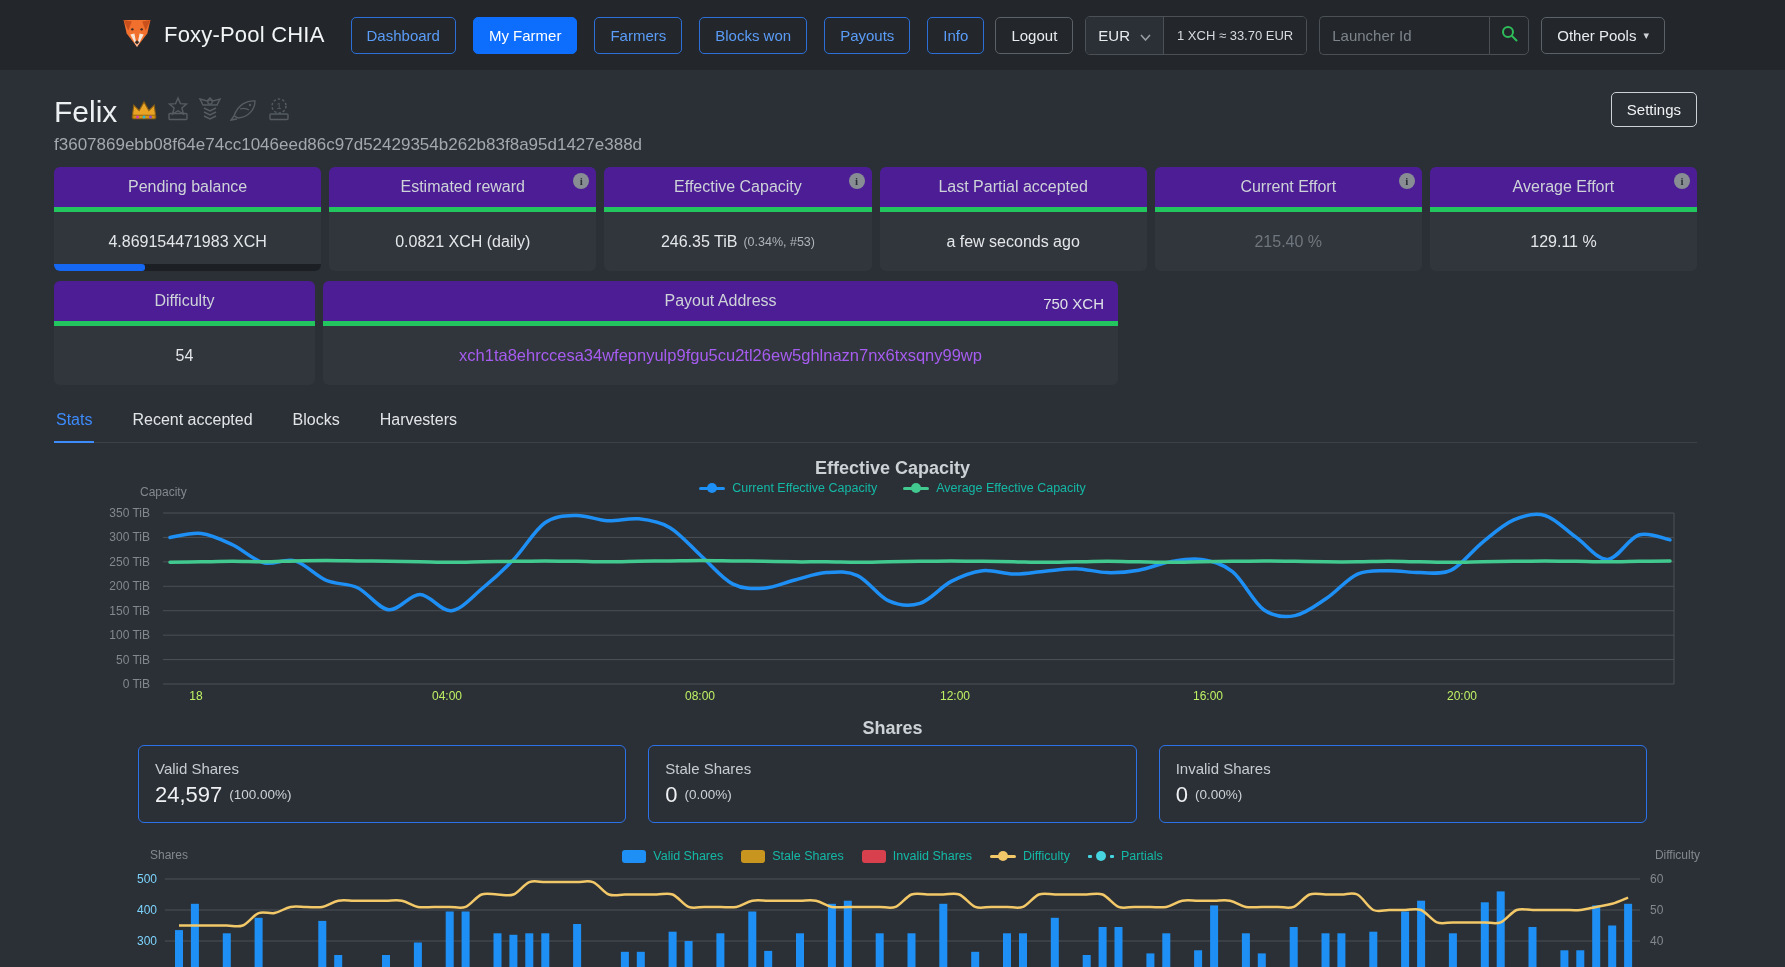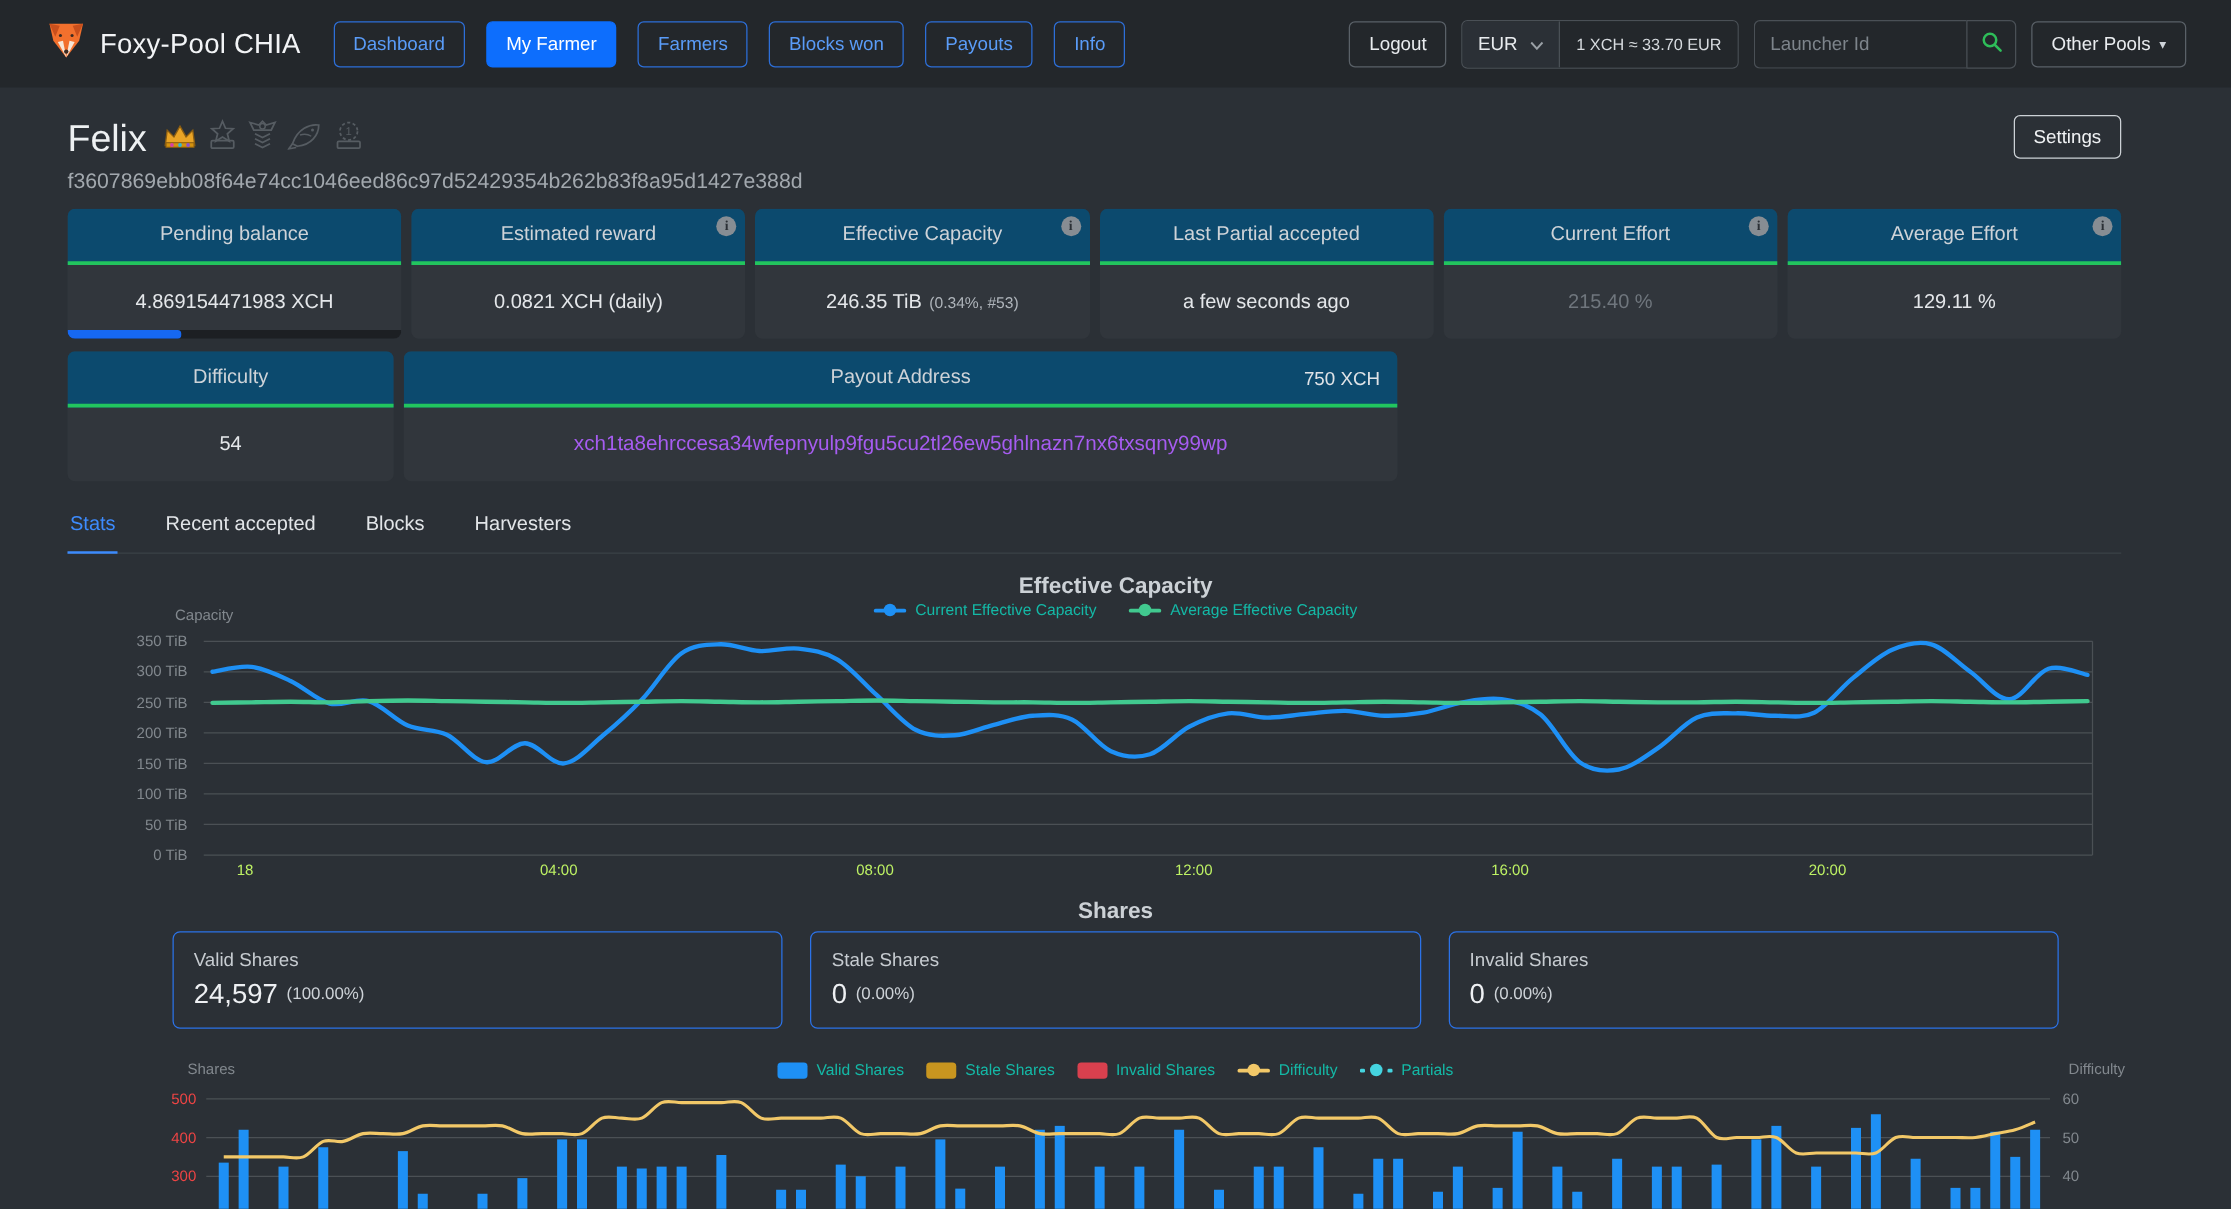--- a/index.html
+++ b/index.html
@@ -1,20 +1,20 @@
 <!DOCTYPE html>
 <html lang="en"><head>
 <meta charset="utf-8">
 <style>
   * { margin:0; padding:0; box-sizing:border-box; }
   html,body { width:1785px; height:967px; overflow:hidden; }
   body { background:#2b3036; font-family:"Liberation Sans", sans-serif; color:#e4e7ea; }
 
   
-  .navbar { height:70px; background:#23272b; display:flex; align-items:center; padding:0 36px; }
+  .navbar { height:70px; background:#23272b; display:flex; align-items:center; padding:0 120px; }
   .brand { display:flex; align-items:center; gap:10px; cursor:pointer; }
   .brand-text { font-size:22px; color:#f2f4f6; letter-spacing:.2px; }
   .nav-left { display:flex; gap:17px; margin-left:26px; }
   .nav-btn { font-size:15px; padding:9px 15px; border-radius:5px; border:1px solid #2d6fd9; color:#5a9cf8; background:transparent; cursor:pointer; white-space:nowrap; }
   .nav-btn.active { background:#0d6efd; border-color:#0d6efd; color:#fff; }
   .nav-right { margin-left:auto; display:flex; gap:12px; align-items:center; }
   .btn-outline { font-size:15px; padding:9px 15px; border-radius:5px; border:1px solid #5a6168; color:#e9ecef; background:transparent; cursor:pointer; white-space:nowrap; display:flex; align-items:center; gap:7px; }
   .currency-group { display:flex; border:1px solid #4a5056; border-radius:5px; overflow:hidden; height:39px; }
   .currency-select { display:flex; align-items:center; gap:10px; padding:0 12px; background:#2b3036; color:#e9ecef; font-size:15px; border-right:1px solid #4a5056; cursor:pointer; }
   .rate-box { display:flex; align-items:center; padding:0 13px; background:#23272b; color:#d7dbdf; font-size:13px; }
@@ -31,21 +31,21 @@
   .farmer-name { font-size:30px; font-weight:400; color:#edf0f2; display:flex; align-items:center; gap:9px; line-height:40px; }
   .badges { display:flex; gap:8px; align-items:center; margin-left:4px; }
   .settings-btn { margin-left:auto; font-size:15px; padding:8px 15px; border-radius:5px; border:1px solid #ccd1d6; color:#f0f2f4; background:transparent; cursor:pointer; }
   .hash { margin-top:3px; font-size:17px; color:#a2a8ae; }
 
   
   .cards-row { display:flex; gap:8px; }
   .row1 { margin-top:12px; }
   .row2 { margin-top:10px; }
   .stat-card { flex:1; background:#31363c; border-radius:6px; position:relative; overflow:hidden; }
-  .card-head { position:relative; background:#0c4a6e; height:45px; display:flex; align-items:center; justify-content:center; font-size:16px; color:#ced3d8; border-bottom:3px solid #22c55e; }
+  .card-head { position:relative; background:#4c1d95; height:45px; display:flex; align-items:center; justify-content:center; font-size:16px; color:#ced3d8; border-bottom:5px solid #22c55e; }
   .card-body { height:59px; display:flex; align-items:center; justify-content:center; gap:6px; font-size:16px; color:#e4e7ea; }
   .card-body .detail { font-size:12.5px; color:#aeb4ba; }
   .muted-value { color:#6f767d; }
   .info-badge { position:absolute; top:6px; right:7px; width:16px; height:16px; border-radius:50%; background:#878d93; color:#2b3036; font-size:11px; font-weight:bold; display:flex; align-items:center; justify-content:center; cursor:pointer; font-family:"Liberation Serif", serif; }
   .progress-track { position:absolute; left:0; right:0; bottom:0; height:7px; background:#1c1f23; }
   .progress-fill { height:100%; background:#1668f2; border-radius:0 3px 3px 0; }
   .difficulty-card { flex:0 0 261px; }
   .payout-card { flex:0 0 795px; }
   .payout-card .card-body { height:58px; }
   .corner-value { position:absolute; right:14px; top:0; height:45px; display:flex; align-items:center; font-size:15px; color:#dfe3e7; }
@@ -76,21 +76,21 @@
   .share-value-row { display:flex; align-items:center; gap:7px; line-height:30px; }
   .share-value { font-size:22px; color:#eef0f3; }
   .share-pct { font-size:13.5px; color:#cdd2d7; }
 
   .legend2-row { position:relative; margin-top:22px; height:22px; display:flex; justify-content:center; align-items:center; gap:18px; }
   .axis-label-left { position:absolute; left:150px; top:3px; font-size:12px; color:#82888e; }
   .axis-label-right { position:absolute; right:85px; top:3px; font-size:12px; color:#82888e; }
   .lg-dotted { width:26px; height:3px; position:relative; display:flex; align-items:center; justify-content:space-between; }
   .lg-dotted i { width:4px; height:3px; border-radius:1px; }
   .chart2-wrap { position:relative; height:101px; }
-  .y2tick-left { position:absolute; width:157px; text-align:right; font-size:12px; color:#ef4444; line-height:16px; }
+  .y2tick-left { position:absolute; width:157px; text-align:right; font-size:12px; color:#7dd3fc; line-height:16px; }
   .y2tick-right { position:absolute; left:1650px; font-size:12px; color:#82888e; line-height:16px; }
   svg.chart-svg { position:absolute; left:0; top:0; }
 </style>
 </head>
 <body>
 
 <nav class="navbar">
   <div class="brand">
     <span>
       <svg width="34" height="31" viewBox="0 0 32 30">

